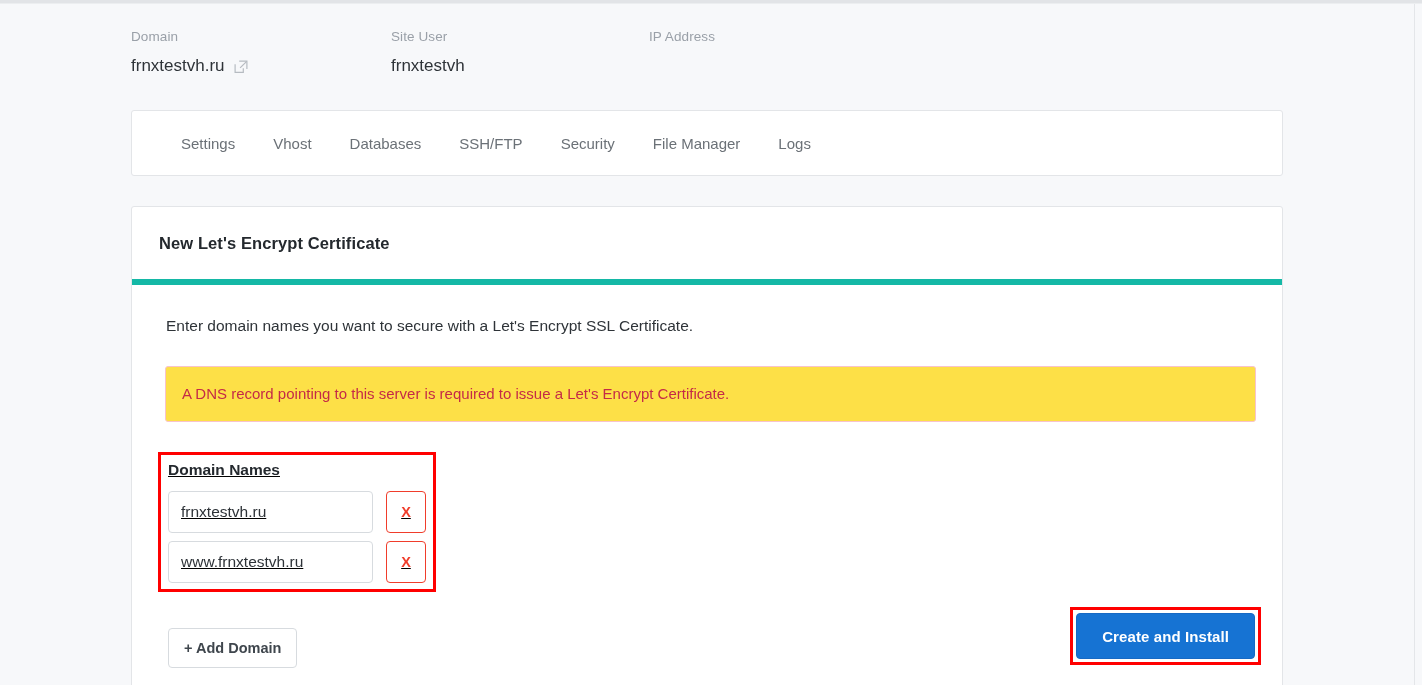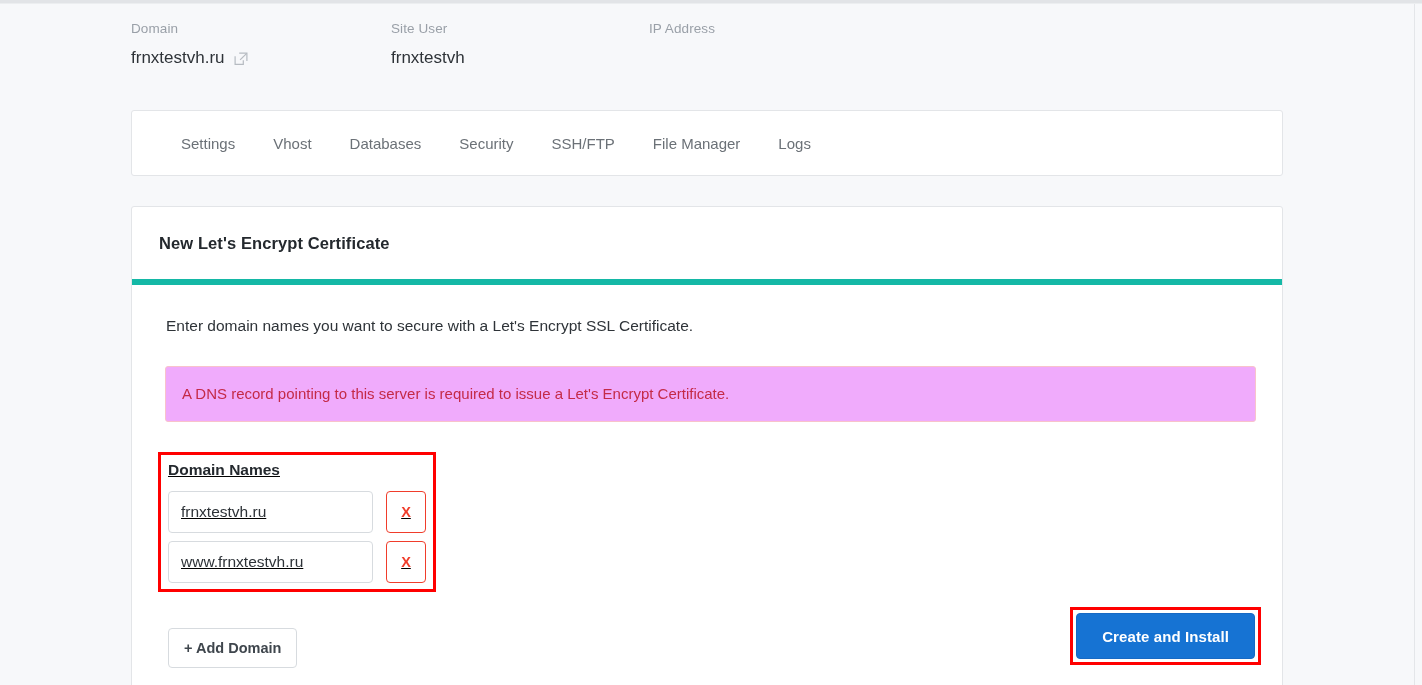--- a/index.html
+++ b/index.html
@@ -45,21 +45,21 @@
     right: 0;
     width: 8px;
     height: 681px;
     background: #f7f8fa;
     border-left: 1px solid #e4e6e9;
   }
 
   
   .summary {
     position: absolute;
-    top: 20px;
+    top: 28px;
     left: 131px;
     width: 1152px;
     height: 62px;
     display: flex;
   }
   .summary-col { display: flex; flex-direction: column; }
   .summary-col.c1 { width: 260px; }
   .summary-col.c2 { width: 258px; }
   .summary-col.c3 { width: 300px; }
 
@@ -159,21 +159,21 @@
   }
   .intro-text {
     font-size: 15.5px;
     color: #2e3338;
     line-height: 22px;
     margin: 0 0 29px 0;
   }
 
   
   .alert {
-    background: #f0abfc;
+    background: #fde047;
     border: 1px solid #f8c3cb;
     border-radius: 3px;
     padding: 17px 16px 17px 16px;
     margin: 0 0 0 0;
     width: 1091px;
     margin-left: -1px;
   }
   .alert-text {
     font-size: 15px;
     color: #c42a47;
@@ -319,22 +319,22 @@
       <div class="summary-label">IP Address</div>
     </div>
 
   </div>
 
   <div class="tab-card">
     <div class="tabs">
       <div class="tab">Settings</div>
       <div class="tab">Vhost</div>
       <div class="tab">Databases</div>
+      <div class="tab">SSH/FTP</div>
       <div class="tab">Security</div>
-      <div class="tab">SSH/FTP</div>
       <div class="tab">File Manager</div>
       <div class="tab">Logs</div>
     </div>
   </div>
 
   <div class="main-card">
 
     <div class="card-header">
       <div class="card-title">New Let's Encrypt Certificate</div>
     </div>

